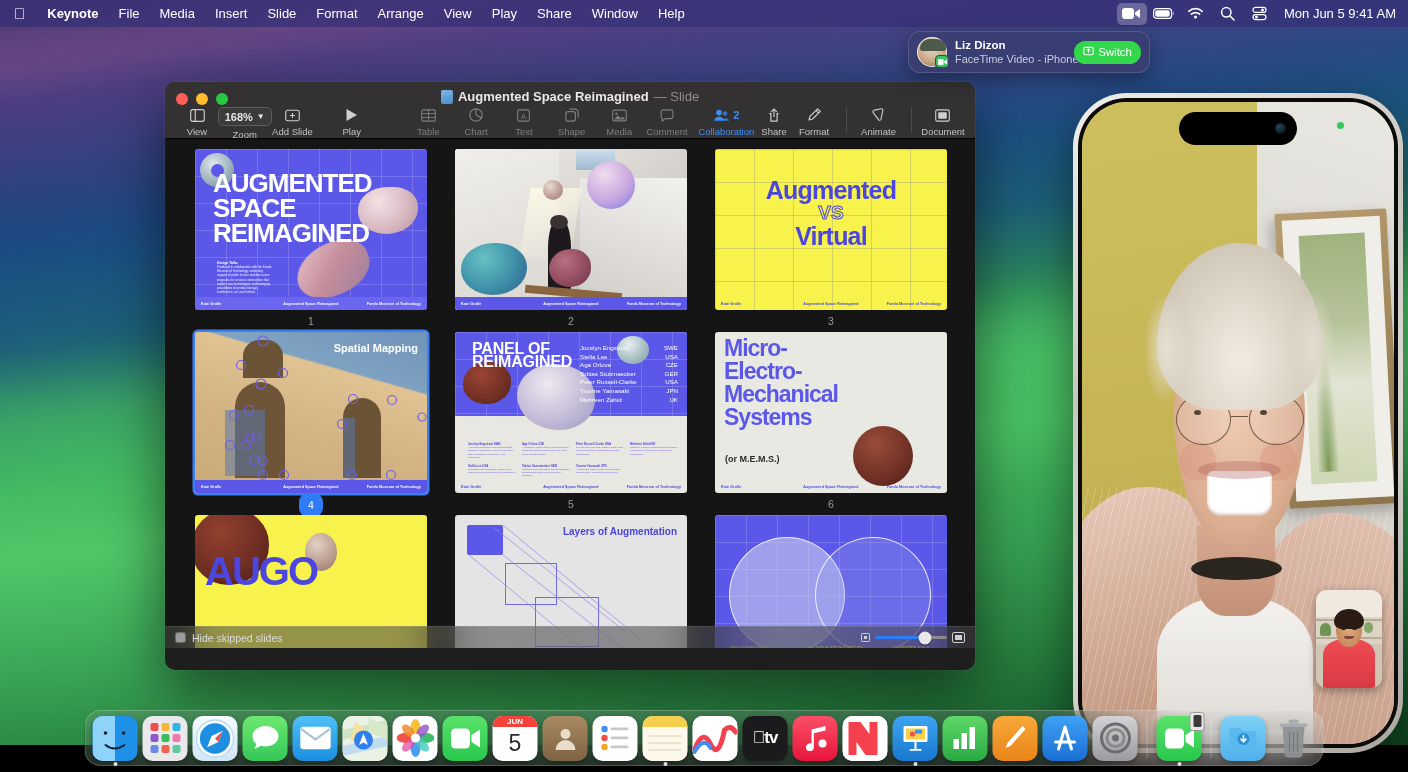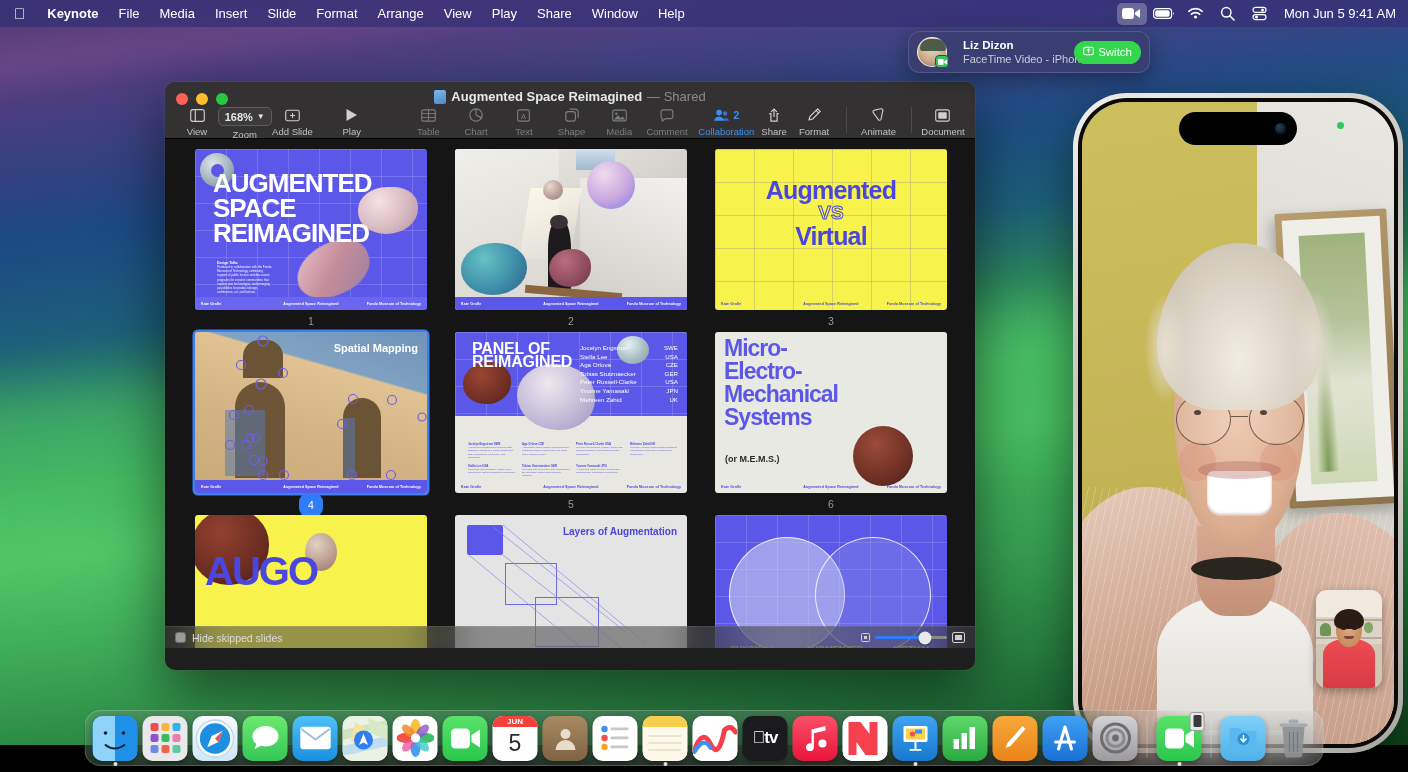--- a/index.html
+++ b/index.html
@@ -100,21 +100,21 @@
   #ft-notif .avatar .hair {
     position: absolute; left: 2px; top: 1px; width: 26px; height: 12px;
     background: #4c5b4a; border-radius: 13px 13px 4px 4px;
   }
   #ft-notif .avatar .badge {
     position: absolute; right: -3px; bottom: -2px;
     width: 14px; height: 13px; border-radius: 4px;
     background: #35c759; border: 1.2px solid rgba(58,62,112,1);
     display: flex; align-items: center; justify-content: center;
   }
-  #ft-notif .txt { margin-left: 16px; flex: 1; min-width: 0; color: #fff; }
+  #ft-notif .txt { margin-left: 8px; flex: 1; min-width: 0; color: #fff; }
   #ft-notif .name { font-size: 11.5px; font-weight: bold; line-height: 14px; }
   #ft-notif .sub { font-size: 11px; color: #c9cbde; line-height: 14px; white-space: nowrap; }
   #ft-notif .switch {
     background: #32d74b; color: #fff; border-radius: 13px;
     font-size: 11.5px; height: 23px; padding: 0 9px;
     display: flex; align-items: center; gap: 4px;
     border: none; font-family: inherit; cursor: pointer; flex: none;
   }
 
   
@@ -555,21 +555,21 @@
 
     <div id="kn-toolbar">
       <div class="traffic">
         <i class="r"></i>
         <i class="y"></i>
         <i class="g"></i>
       </div>
       <div id="kn-title">
         <span class="docicon"></span>
         <span>Augmented Space Reimagined</span>
-        <span class="shared">— Shared</span>
+        <span class="shared">— Slide</span>
       </div>
 
       <div id="kn-tools">
         <div class="tool">
           <span class="glyph">
             <svg width="15" height="13" viewBox="0 0 16 14">
                 <rect x="0.7" y="0.7" width="14.6" height="12.6" rx="2.2" fill="none" stroke="currentColor" stroke-width="1.2"></rect>
                 <line x1="5.6" y1="0.7" x2="5.6" y2="13.3" stroke="currentColor" stroke-width="1.2"></line>
               </svg>
           </span>

